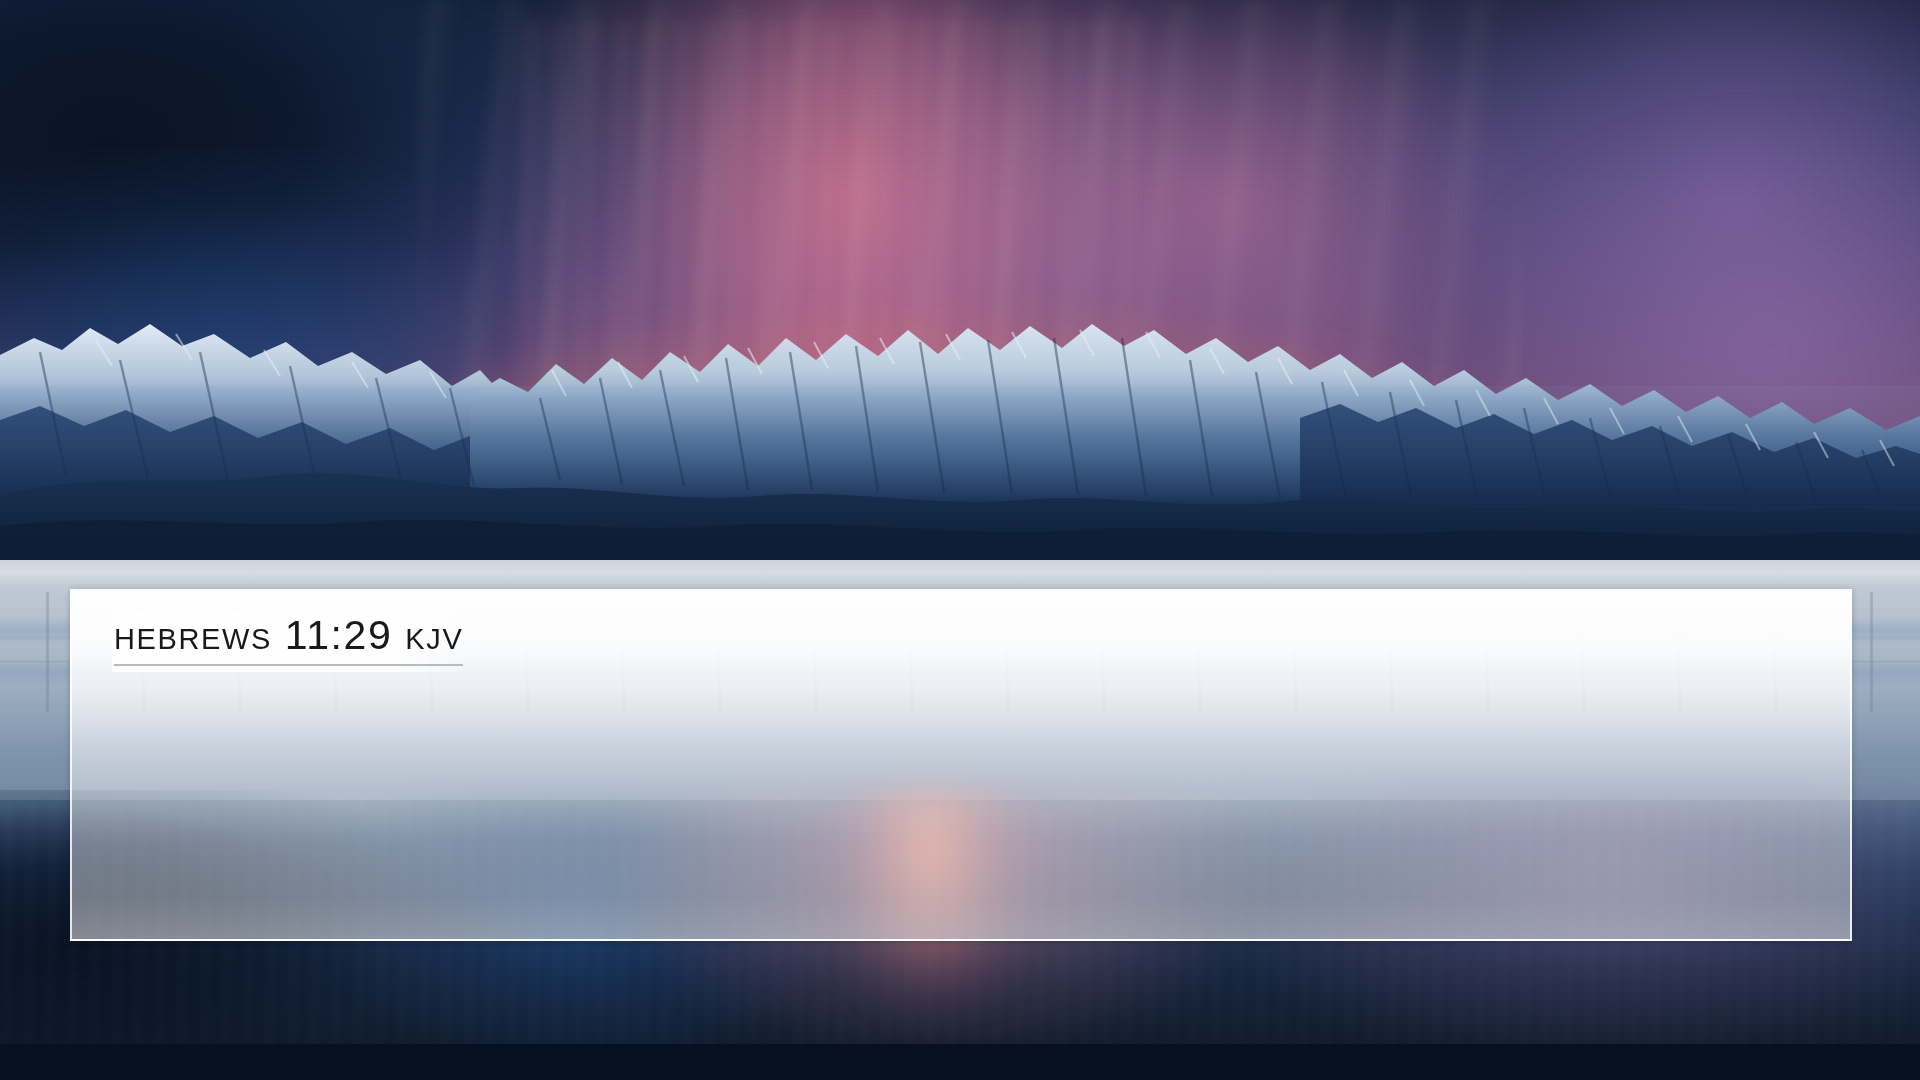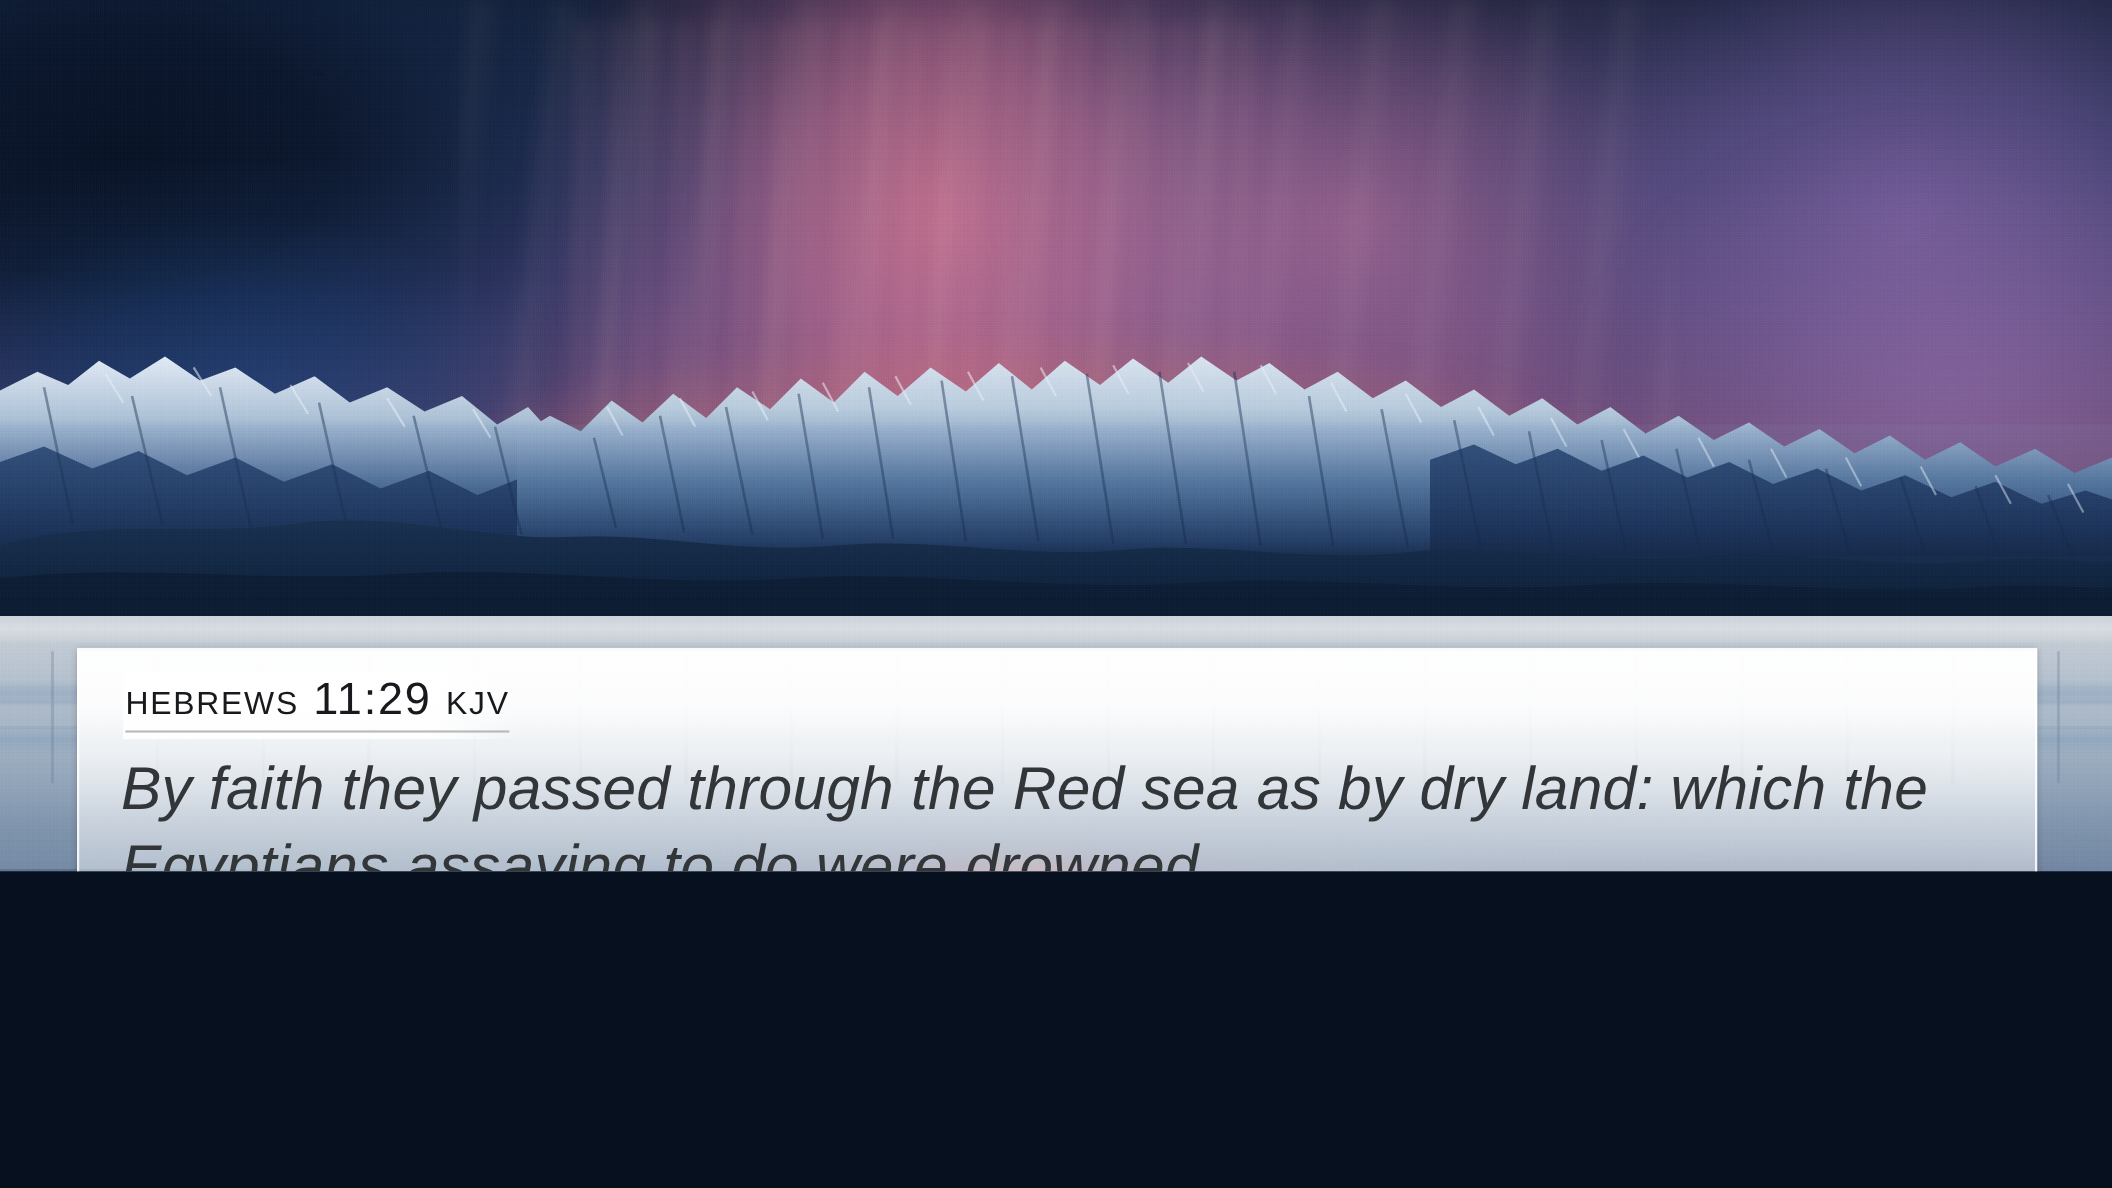--- a/index.html
+++ b/index.html
@@ -7,21 +7,21 @@
 
   html, body {
     width:1920px; height:1080px;
     overflow:hidden;
     background:#06101f;
     font-family:"Liberation Sans", sans-serif;
   }
 
   #stage {
     position:relative;
-    width:1920px; height:792px;
+    width:1920px; height:1044px;
     overflow:hidden;
     background:#06101f;
   }
 
   
   .photo { position:absolute; inset:0; overflow:hidden; }
 
   
   .sky-base{
     position:absolute; left:0; top:0; width:1920px; height:560px;
@@ -460,16 +460,15 @@
 
     <div class="grain"></div>
   </div>
 
   <div class="verse-card">
 
     <div class="verse-ref-wrap">
       <div class="verse-ref">Hebrews 11:29 KJV</div>
     </div>
 
-    <div class="verse-text">By faith they passed through the Red sea as by dry land: which the Egyptians assaying to do were drowned.</div>
   </div>
 
 </div>
 
 </body></html>

